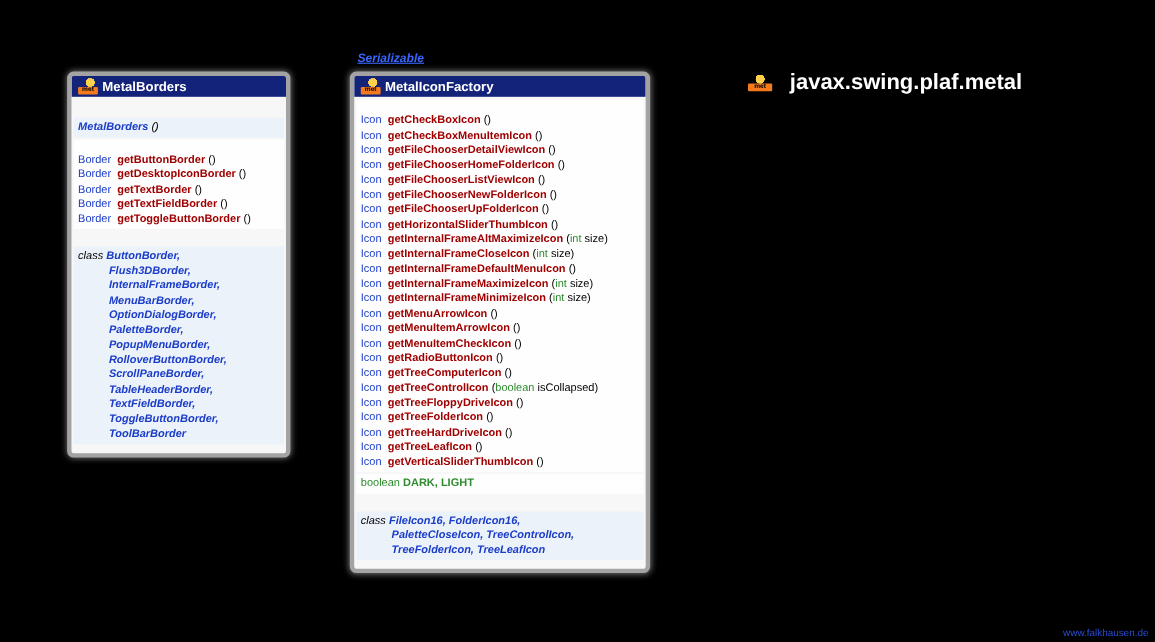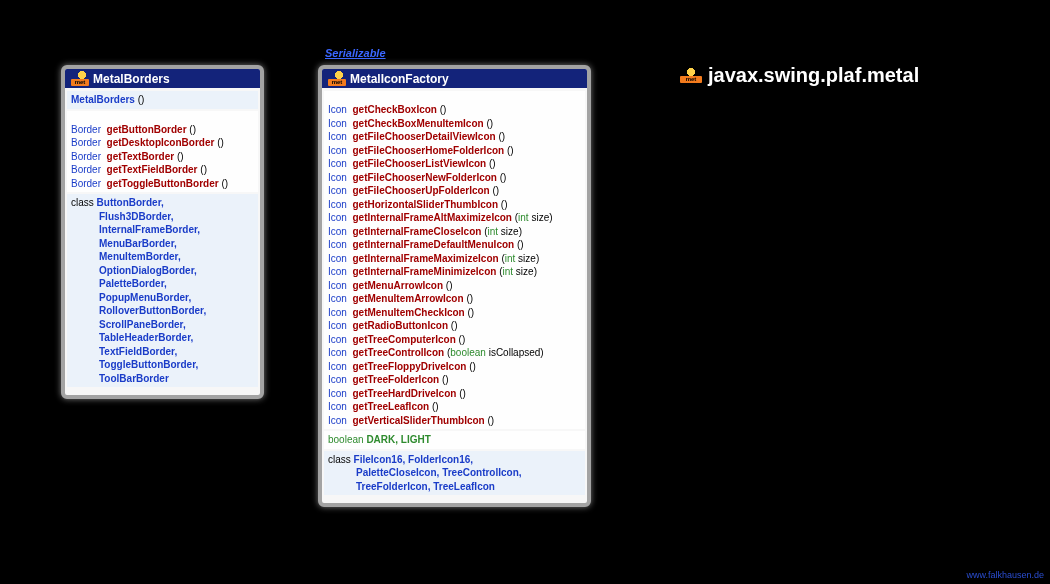--- a/index.html
+++ b/index.html
@@ -43,21 +43,22 @@
     align-items: center;
     gap: 4px;
   }
   .class-body {
     padding: 3px 6px 6px 6px;
     line-height: 1.35;
   }
   .section {
     background: #ebf2fa;
     padding: 2px 4px;
-    margin: 0 -4px 2px -4px;
+    margin: 16px -4px 2px -4px;
+    font-style: italic;
   }
   .section-white {
     background: #fefefe;
     padding: 2px 4px;
     margin: 0 -4px 2px -4px;
   }
   .blank-row { height: 10px; }
   .type-link { color: #1a3cc8; }
   .method-name { color: #a00000; font-weight: bold; }
   .kw-black { color: #000; }
@@ -85,21 +86,21 @@
     font-weight: bold;
     text-align: center;
     line-height: 7px;
     height: 7px;
     border-radius: 1px;
   }
   .pkg-title-area {
     position: absolute;
     display: flex;
     align-items: center;
-    gap: 6px;
+    gap: 16px;
   }
   .pkg-title-text {
     font-size: 20px;
     font-weight: 900;
     color: #fff;
   }
   .credit {
     position: absolute;
     color: #2a4dd0;
     font-size: 9px;
@@ -149,23 +150,20 @@
       <div class="section" id="box1-inner">
           <div class="row"><span class="kw-black">class</span> <span class="inner-class-list">ButtonBorder,</span></div>
           <div class="row">
             <span class="indent inner-class-list">Flush3DBorder,</span>
           </div>
           <div class="row">
             <span class="indent inner-class-list">InternalFrameBorder,</span>
           </div>
           <div class="row">
             <span class="indent inner-class-list">MenuBarBorder,</span>
-          </div>
-          <div class="row">
-            <span class="indent inner-class-list">MenuItemBorder,</span>
           </div>
           <div class="row">
             <span class="indent inner-class-list">OptionDialogBorder,</span>
           </div>
           <div class="row">
             <span class="indent inner-class-list">PaletteBorder,</span>
           </div>
           <div class="row">
             <span class="indent inner-class-list">PopupMenuBorder,</span>
           </div>

